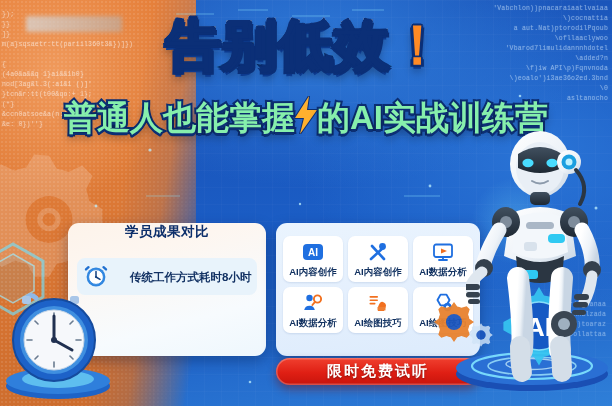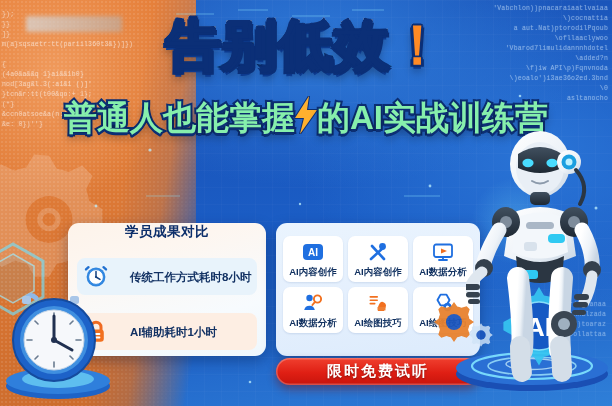--- a/index.html
+++ b/index.html
@@ -319,37 +319,20 @@
       </span>
       <span class="stat-body">
         <span class="stat-label">传统工作方式耗时8小时</span>
         <span class="bar" style="background: rgb(223, 230, 238);">
           <i class="seg-a" style="width:56%"></i>
           <i class="seg-b" style="left:56%;width:22%"></i>
         </span>
       </span>
     </div>
 
-    <div class="stat-row r2">
-      <span class="stat-ico">
-        <svg width="26" height="26" viewBox="0 0 26 26">
-          <path d="M8 12 V9.2 a5 5 0 0 1 10 0 V12" fill="none" stroke="#ef6a22" stroke-width="3" stroke-linecap="round"></path>
-          <rect x="5.2" y="11.6" width="15.6" height="12.2" rx="3.2" fill="#f2701f"></rect>
-          <rect x="8.6" y="15" width="8.8" height="1.9" rx=".95" fill="#fff"></rect>
-          <rect x="8.6" y="18.6" width="8.8" height="1.9" rx=".95" fill="#fff"></rect>
-        </svg>
-      </span>
-      <span class="stat-body">
-        <span class="stat-label">AI辅助耗时1小时</span>
-        <span class="bar" style="background: rgb(223, 230, 238);">
-          <i class="seg-a" style="width:45%"></i>
-          <i class="seg-b" style="left:45%;width:35%"></i>
-        </span>
-      </span>
-    </div>
   </div>
 
   <div class="card card-right">
     <div class="mod-grid">
 
       <div class="mod">
         <span class="mod-ico">
           <svg width="22" height="22" viewBox="0 0 22 22">
             <rect x="1" y="3" width="20" height="16" rx="4" fill="#1f6fe0"></rect>
             <text x="11" y="15.2" font-family="Liberation Sans, sans-serif" font-size="10" font-weight="bold" fill="#fff" text-anchor="middle">AI</text>

